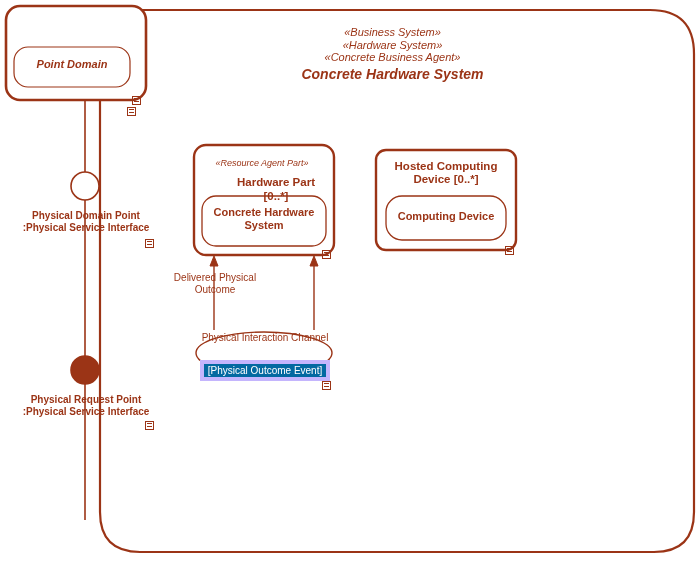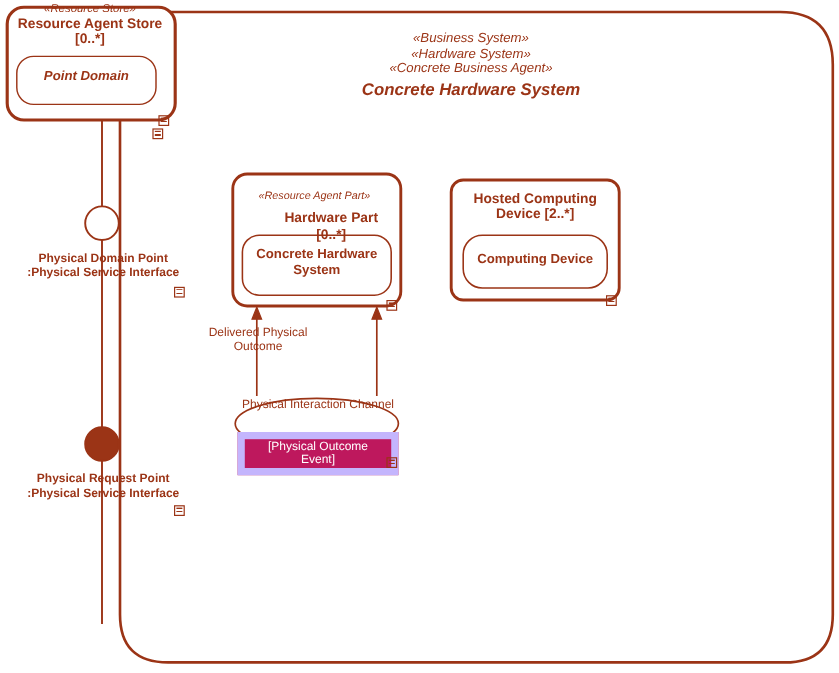--- a/index.html
+++ b/index.html
@@ -43,22 +43,22 @@
   #prp-label{left:6px;top:394px;width:160px;font-size:10px;font-weight:bold;text-align:center;}
 
   
   #delivered-label{left:172px;top:272px;width:86px;font-size:10px;font-weight:normal;}
   #consumed-label{left:278px;top:272px;width:86px;font-size:10px;font-weight:bold;}
 
   
   #channel-label{left:198px;top:332px;width:134px;font-size:10px;}
   #channel-event{position:absolute;left:198px;top:360px;width:134px;text-align:center;}
   #channel-event span{
-    display:inline-block;background:#be185d;color:#ffffff;font-size:10px;
-    padding:1px 4px;border:6px solid #c4b5fd;
+    display:inline-block;background:#0369a1;color:#ffffff;font-size:10px;
+    padding:1px 4px;border:4px solid #c4b5fd;
   }
 
   .marker{position:absolute;width:9px;height:9px;border:1px solid #9B3416;box-sizing:border-box;}
   .marker:before{content:"";position:absolute;left:1px;top:1px;right:1px;bottom:1px;
     background:linear-gradient(to bottom,#9B3416 0 1px,transparent 1px 3px,#9B3416 3px 4px,transparent 4px 100%);}
 </style>
 </head>
 <body>
 
 <div class="canvas">
@@ -93,33 +93,29 @@
     <polygon points="314,256 310,266 318,266" fill="#9B3416" stroke="#9B3416"></polygon>
   </svg>
 
   <div class="txt" id="outer-label">
     <div class="l1">«Business System»</div>
     <div class="l2">«Hardware System»</div>
     <div class="l3">«Concrete Business Agent»</div>
     <div class="title">Concrete Hardware System</div>
   </div>
 
-  <div class="txt" id="store-label">
-    <div class="st">«Resource Store»</div>
-    <div class="nm">Resource Agent Store [0..*]</div>
-  </div>
   <div class="txt" id="store-inner-label">Point Domain</div>
 
   <div class="txt" id="part-label">
     <div class="st">«Resource Agent Part»</div>
     <div class="nm">Hardware Part [0..*]</div>
   </div>
   <div class="txt" id="part-inner-label">Concrete Hardware System</div>
 
-  <div class="txt" id="hosted-label">Hosted Computing Device [2..*]</div>
+  <div class="txt" id="hosted-label">Hosted Computing Device [0..*]</div>
   <div class="txt" id="device-inner-label">Computing Device</div>
 
   <div class="txt" id="psp-label">
     <div>Physical Domain Point</div>
     <div>:Physical Service Interface</div>
   </div>
 
   <div class="txt" id="prp-label">
     <div>Physical Request Point</div>
     <div>:Physical Service Interface</div>

